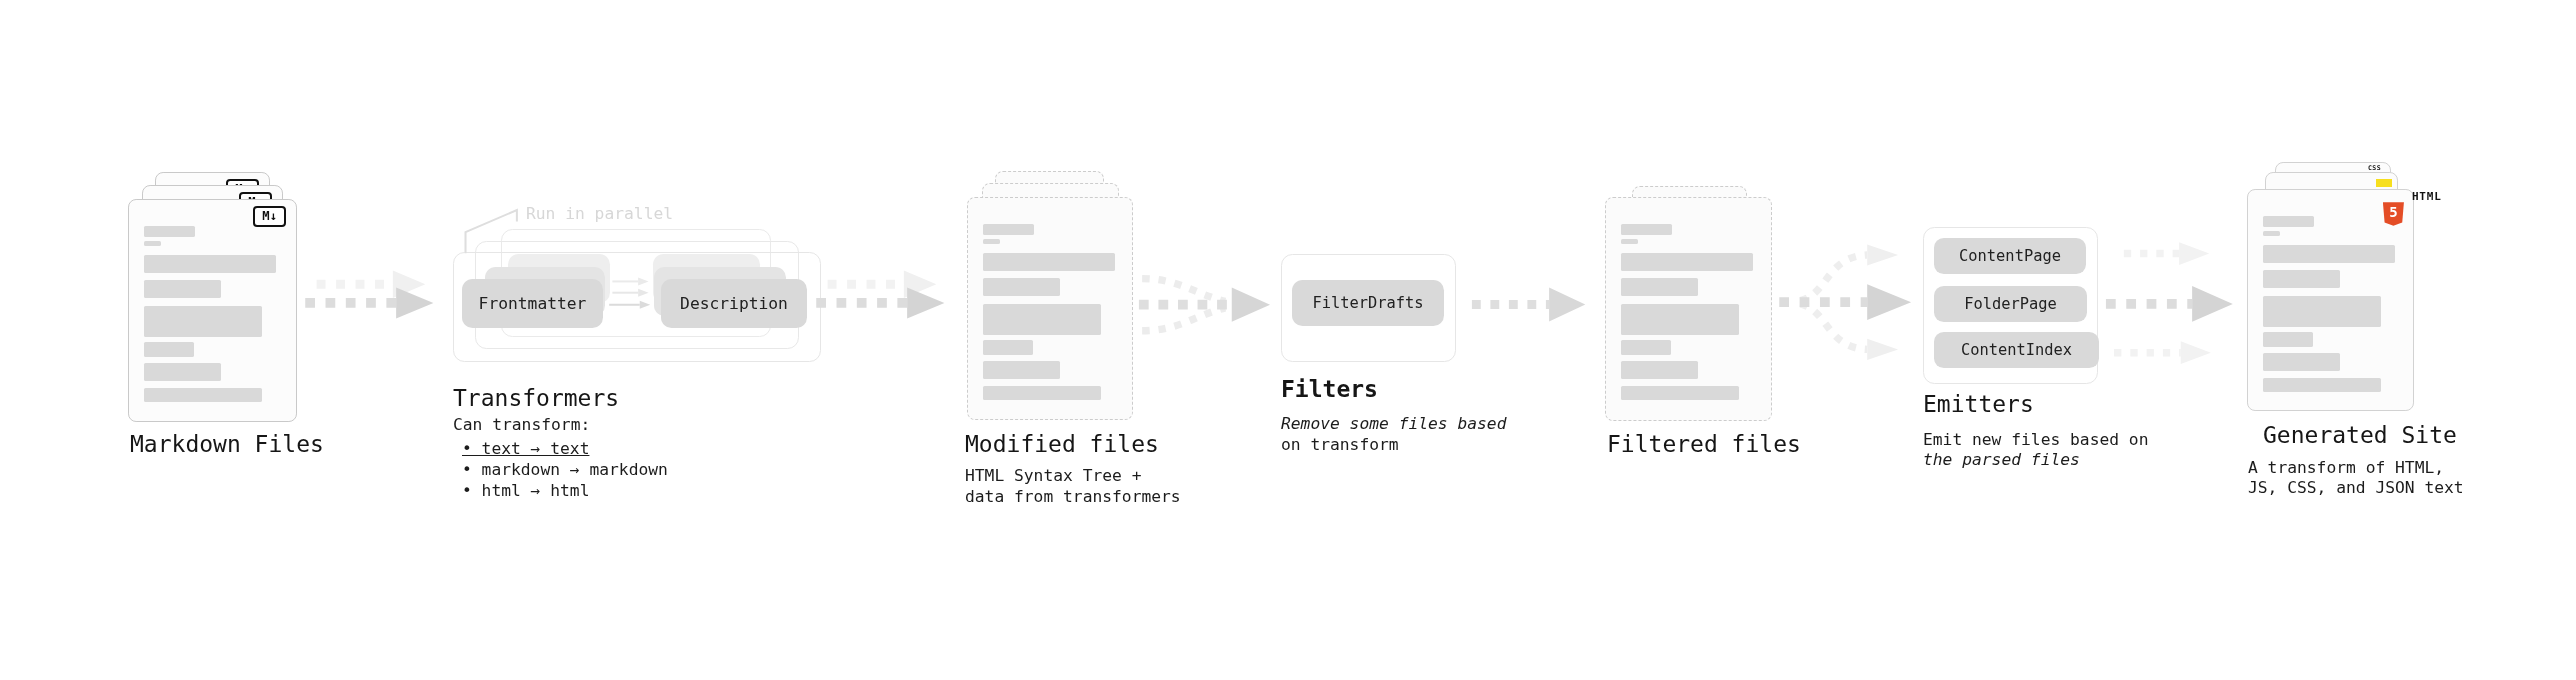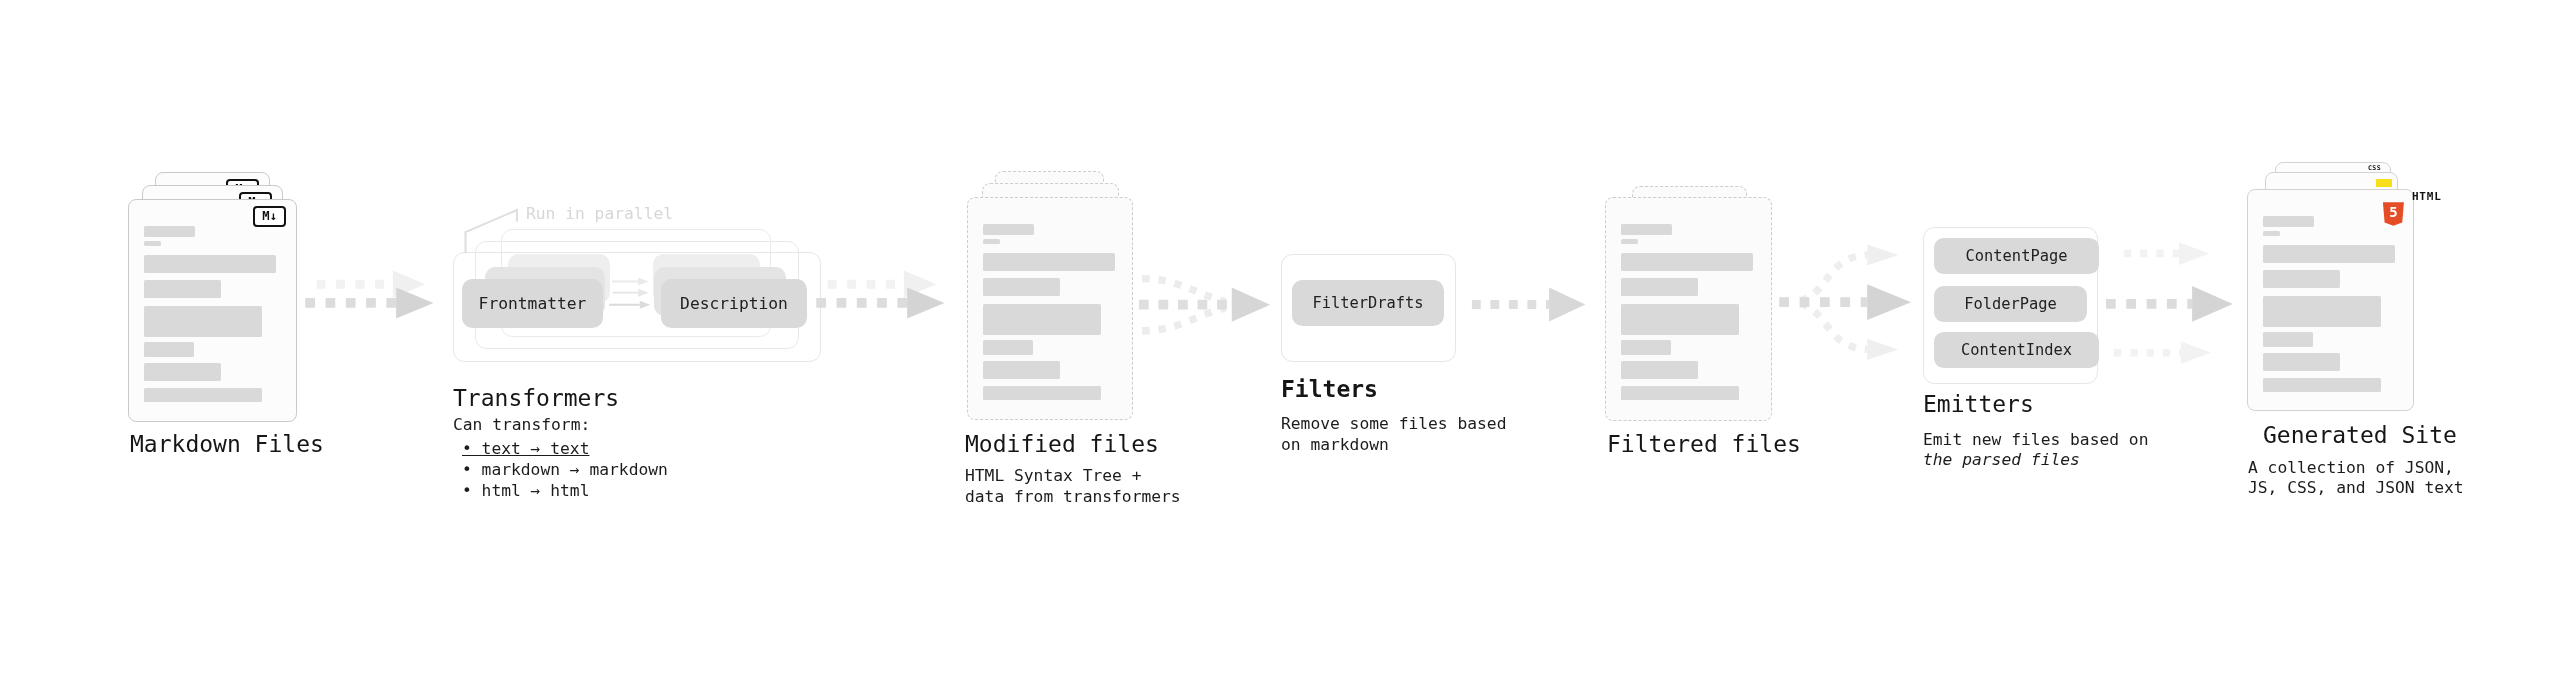--- a/index.html
+++ b/index.html
@@ -147,22 +147,22 @@
     <path d="M 10,13 C 55,13 75,32 112,41" fill="none" stroke="#ececec" stroke-width="9" stroke-dasharray="9 11"></path>
     <path d="M 10,77 C 55,77 75,58 112,49" fill="none" stroke="#ececec" stroke-width="9" stroke-dasharray="9 11"></path>
     <line x1="6" y1="45" x2="120" y2="45" stroke="#dedede" stroke-width="12" stroke-dasharray="12 12"></line>
     <polygon points="120,24 120,66 167,45" fill="#d6d6d6"></polygon>
   </svg>
 
   <div>
     <div class="outline-box filled" style="left:1281px;top:254px;width:173px;height:106px;"></div>
     <div class="chip" style="left:1292px;top:280px;width:152px;height:46px;font-size:15.4px;">FilterDrafts</div>
     <div class="heading" style="left:1281px;top:377px;font-weight:bold;">Filters</div>
-    <div class="body-text" style="left:1281px;top:414px;">Remove some files based</div>
-    <div class="body-text" style="left:1281px;top:435px;">on markdown</div>
+    <div class="body-text" style="left:1281px;top:414px;font-style:italic;">Remove some files based</div>
+    <div class="body-text" style="left:1281px;top:435px;">on transform</div>
   </div>
 
   <svg style="left:1468px;top:286px;" width="122" height="37" viewBox="0 0 150 46">
     <line x1="4" y1="23" x2="100" y2="23" stroke="#dedede" stroke-width="11" stroke-dasharray="11 12"></line>
     <polygon points="100,2 100,44 145,23" fill="#d8d8d8"></polygon>
   </svg>
 
   <div>
     <div class="doc-card doc-dashed" style="left:1632px;top:186px;width:113px;height:221px;"></div>
     <div class="doc-card doc-dashed" style="left:1605px;top:197px;width:165px;height:222px;">
@@ -182,21 +182,21 @@
     <path d="M 30,78 C 64,70 62,24 112,22" fill="none" stroke="#eeeeee" stroke-width="9" stroke-dasharray="9 11"></path>
     <polygon points="112,9 112,35 150,22" fill="#efefef"></polygon>
     <path d="M 30,82 C 64,90 62,136 112,138" fill="none" stroke="#eeeeee" stroke-width="9" stroke-dasharray="9 11"></path>
     <polygon points="112,125 112,151 150,138" fill="#efefef"></polygon>
     <line x1="4" y1="80" x2="112" y2="80" stroke="#dcdcdc" stroke-width="12" stroke-dasharray="12 13"></line>
     <polygon points="112,58 112,102 166,80" fill="#d4d4d4"></polygon>
   </svg>
 
   <div>
     <div class="outline-box filled" style="left:1923px;top:227px;width:173px;height:155px;"></div>
-    <div class="chip small" style="left:1934px;top:238px;width:165px;height:36px;">ContentPage</div>
+    <div class="chip small" style="left:1934px;top:238px;width:152px;height:36px;">ContentPage</div>
     <div class="chip small" style="left:1934px;top:286px;width:153px;height:36px;">FolderPage</div>
     <div class="chip small" style="left:1934px;top:332px;width:165px;height:36px;">ContentIndex</div>
     <div class="heading" style="left:1923px;top:392px;">Emitters</div>
     <div class="body-text" style="left:1923px;top:430px;">Emit new files based on</div>
     <div class="body-text" style="left:1923px;top:450px;font-style:italic;">the parsed files</div>
   </div>
 
   <svg style="left:2101px;top:234px;" width="140" height="135" viewBox="0 0 172 166">
     <line x1="28" y1="24" x2="96" y2="24" stroke="#f2f2f2" stroke-width="9" stroke-dasharray="9 11"></line>
     <polygon points="96,10 96,38 133,24" fill="#f2f2f2"></polygon>
@@ -224,18 +224,18 @@
     <div class="bar" style="top: 26px; height: 10.6px; width: 51px;"></div>
         <div class="bar" style="top: 41px; height: 4.9px; width: 17px;"></div>
         <div class="bar" style="top: 55px; height: 18px; width: 132px;"></div>
         <div class="bar" style="top: 80px; height: 18px; width: 77px;"></div>
         <div class="bar" style="top: 106px; height: 31px; width: 118px;"></div>
         <div class="bar" style="top: 142px; height: 15.4px; width: 50px;"></div>
         <div class="bar" style="top: 163px; height: 18px; width: 77px;"></div>
         <div class="bar" style="top: 188px; height: 14px; width: 118px;"></div>
       </div>
     <div class="heading" style="left:2248px;top:423px;margin-left:15px;">Generated Site</div>
-    <div class="body-text" style="left:2248px;top:458px;">A collection of JSON,</div>
+    <div class="body-text" style="left:2248px;top:458px;">A transform of HTML,</div>
     <div class="body-text" style="left:2248px;top:478px;">JS, CSS, and JSON text</div>
   </div>
 
 </div>
 
 
 </body></html>

